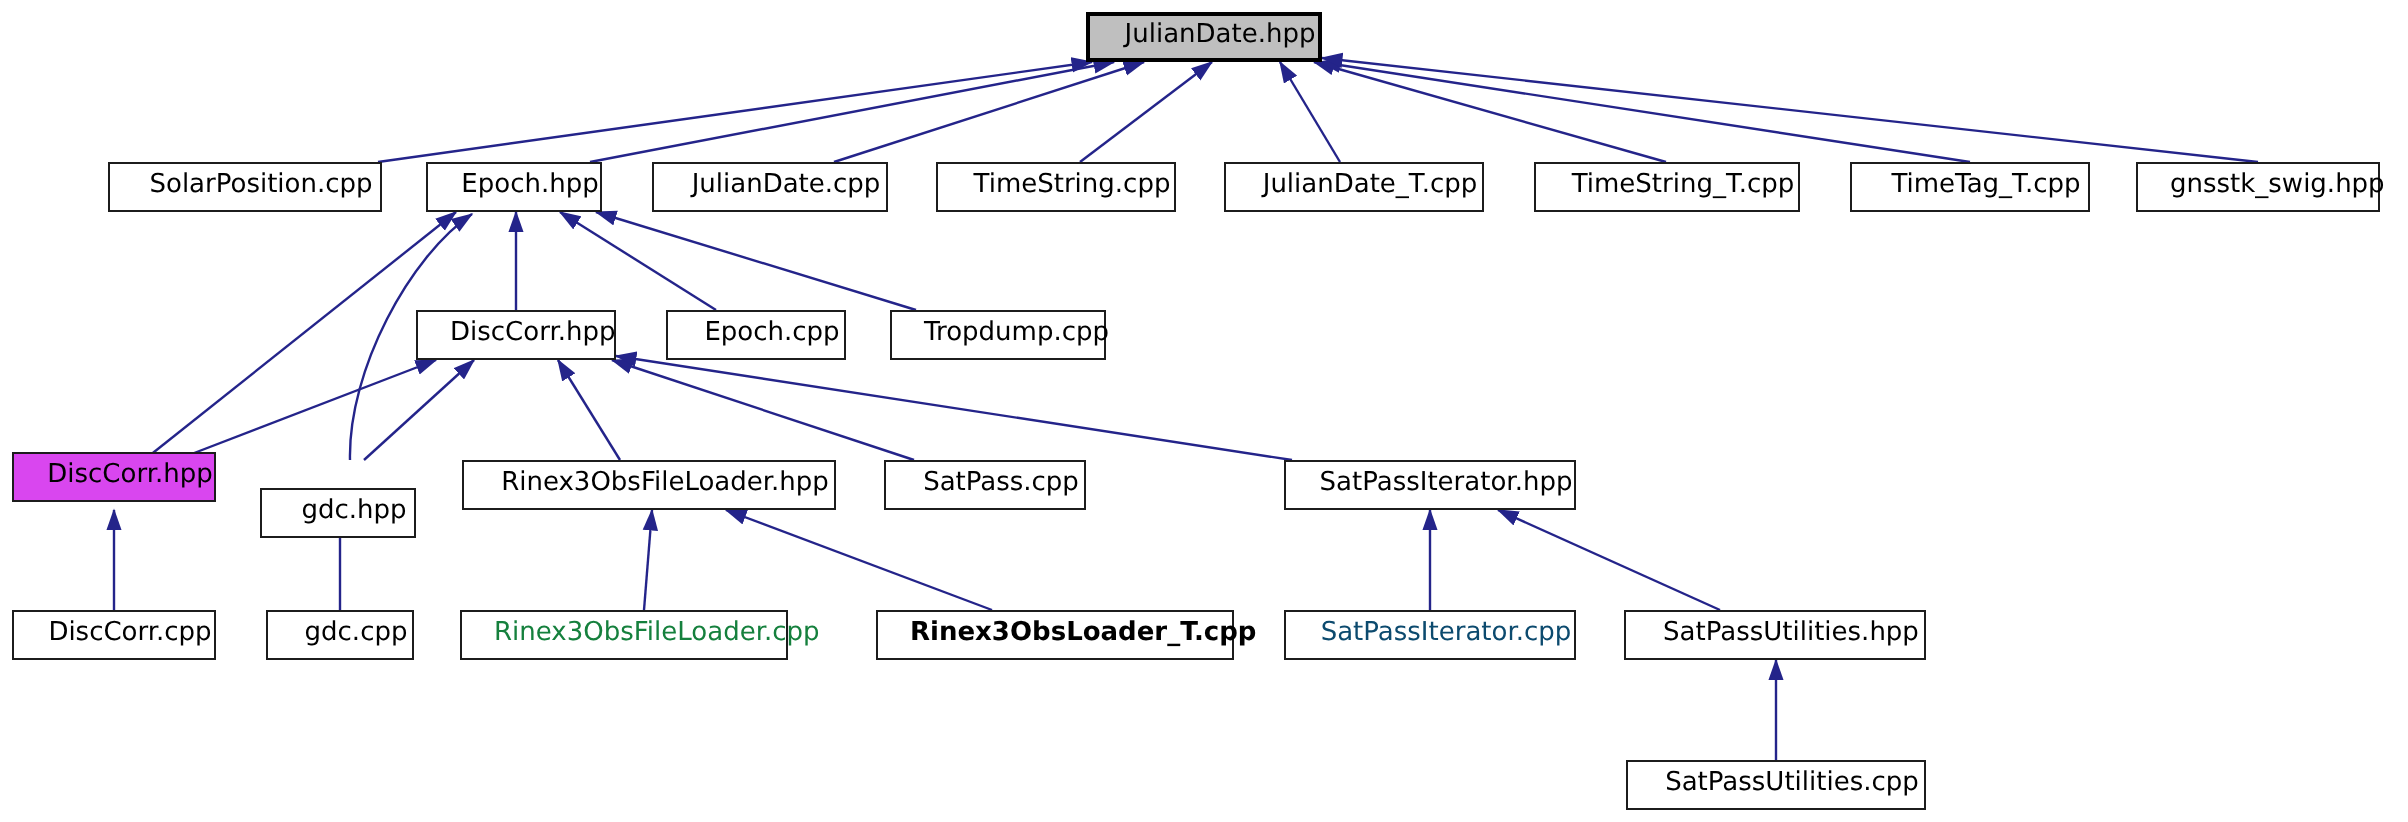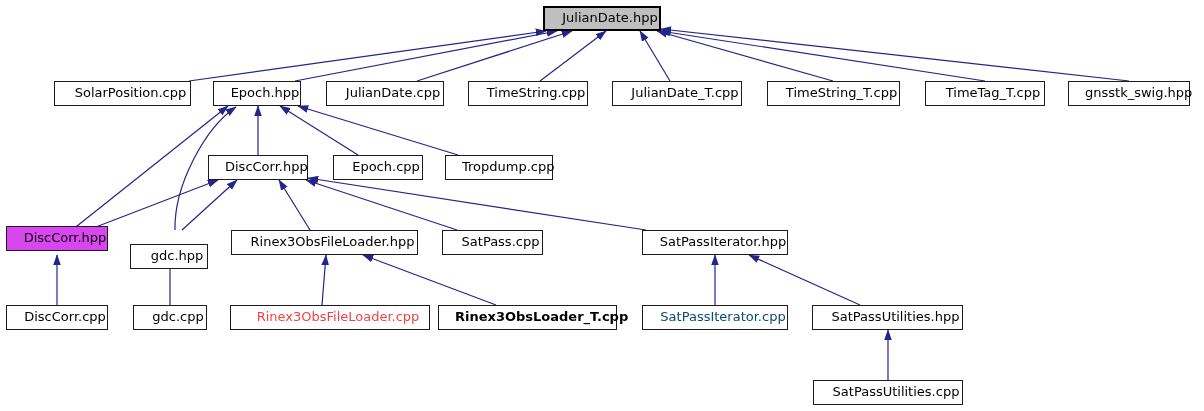--- a/index.html
+++ b/index.html
@@ -87,18 +87,18 @@
     <div class="node" style="left: 208px; top: 155px; width: 100px; background: rgb(255, 255, 255); border-color: rgb(28, 28, 28); color: rgb(0, 0, 0);">DiscCorr.hpp</div>
     <div class="node" style="left: 333px; top: 155px; width: 90px; background: rgb(255, 255, 255); border-color: rgb(28, 28, 28); color: rgb(0, 0, 0);">Epoch.cpp</div>
     <div class="node" style="left: 445px; top: 155px; width: 108px; background: rgb(255, 255, 255); border-color: rgb(28, 28, 28); color: rgb(0, 0, 0);">Tropdump.cpp</div>
     <div class="node" style="left: 6px; top: 226px; width: 102px; background: #d946ef; border-color: rgb(28, 28, 28); color: rgb(0, 0, 0);">DiscCorr.hpp</div>
     <div class="node" style="left: 130px; top: 230px; width: 78px; background: rgb(255, 255, 255); border-color: rgb(28, 28, 28); color: rgb(0, 0, 0); margin-top: 14px;">gdc.hpp</div>
     <div class="node" style="left: 231px; top: 230px; width: 187px; background: rgb(255, 255, 255); border-color: rgb(28, 28, 28); color: rgb(0, 0, 0);">Rinex3ObsFileLoader.hpp</div>
     <div class="node" style="left: 442px; top: 230px; width: 101px; background: rgb(255, 255, 255); border-color: rgb(28, 28, 28); color: rgb(0, 0, 0);">SatPass.cpp</div>
     <div class="node" style="left: 642px; top: 230px; width: 146px; background: rgb(255, 255, 255); border-color: rgb(28, 28, 28); color: rgb(0, 0, 0);">SatPassIterator.hpp</div>
     <div class="node" style="left: 6px; top: 305px; width: 102px; background: rgb(255, 255, 255); border-color: rgb(28, 28, 28); color: rgb(0, 0, 0); text-align: center;">DiscCorr.cpp</div>
     <div class="node" style="left: 133px; top: 305px; width: 74px; background: rgb(255, 255, 255); border-color: rgb(28, 28, 28); color: rgb(0, 0, 0);">gdc.cpp</div>
-    <div class="node" style="left: 230px; top: 305px; width: 200px; background: rgb(255, 255, 255); border-color: rgb(28, 28, 28); color: #ef4444;">Rinex3ObsFileLoader.cpp</div>
+    <div class="node" style="left: 230px; top: 305px; width: 164px; background: rgb(255, 255, 255); border-color: rgb(28, 28, 28); color: #15803d;">Rinex3ObsFileLoader.cpp</div>
     <div class="node" style="left: 438px; top: 305px; width: 179px; background: rgb(255, 255, 255); border-color: rgb(28, 28, 28); color: rgb(0, 0, 0); font-weight: bold;">Rinex3ObsLoader_T.cpp</div>
     <div class="node" style="left: 642px; top: 305px; width: 146px; background: rgb(255, 255, 255); border-color: rgb(28, 28, 28); color: #0c4a6e;">SatPassIterator.cpp</div>
     <div class="node" style="left: 812px; top: 305px; width: 151px; background: rgb(255, 255, 255); border-color: rgb(28, 28, 28); color: rgb(0, 0, 0);">SatPassUtilities.hpp</div>
     <div class="node" style="left: 813px; top: 380px; width: 150px; background: rgb(255, 255, 255); border-color: rgb(28, 28, 28); color: rgb(0, 0, 0);">SatPassUtilities.cpp</div>
   </div>
 
 </body></html>

